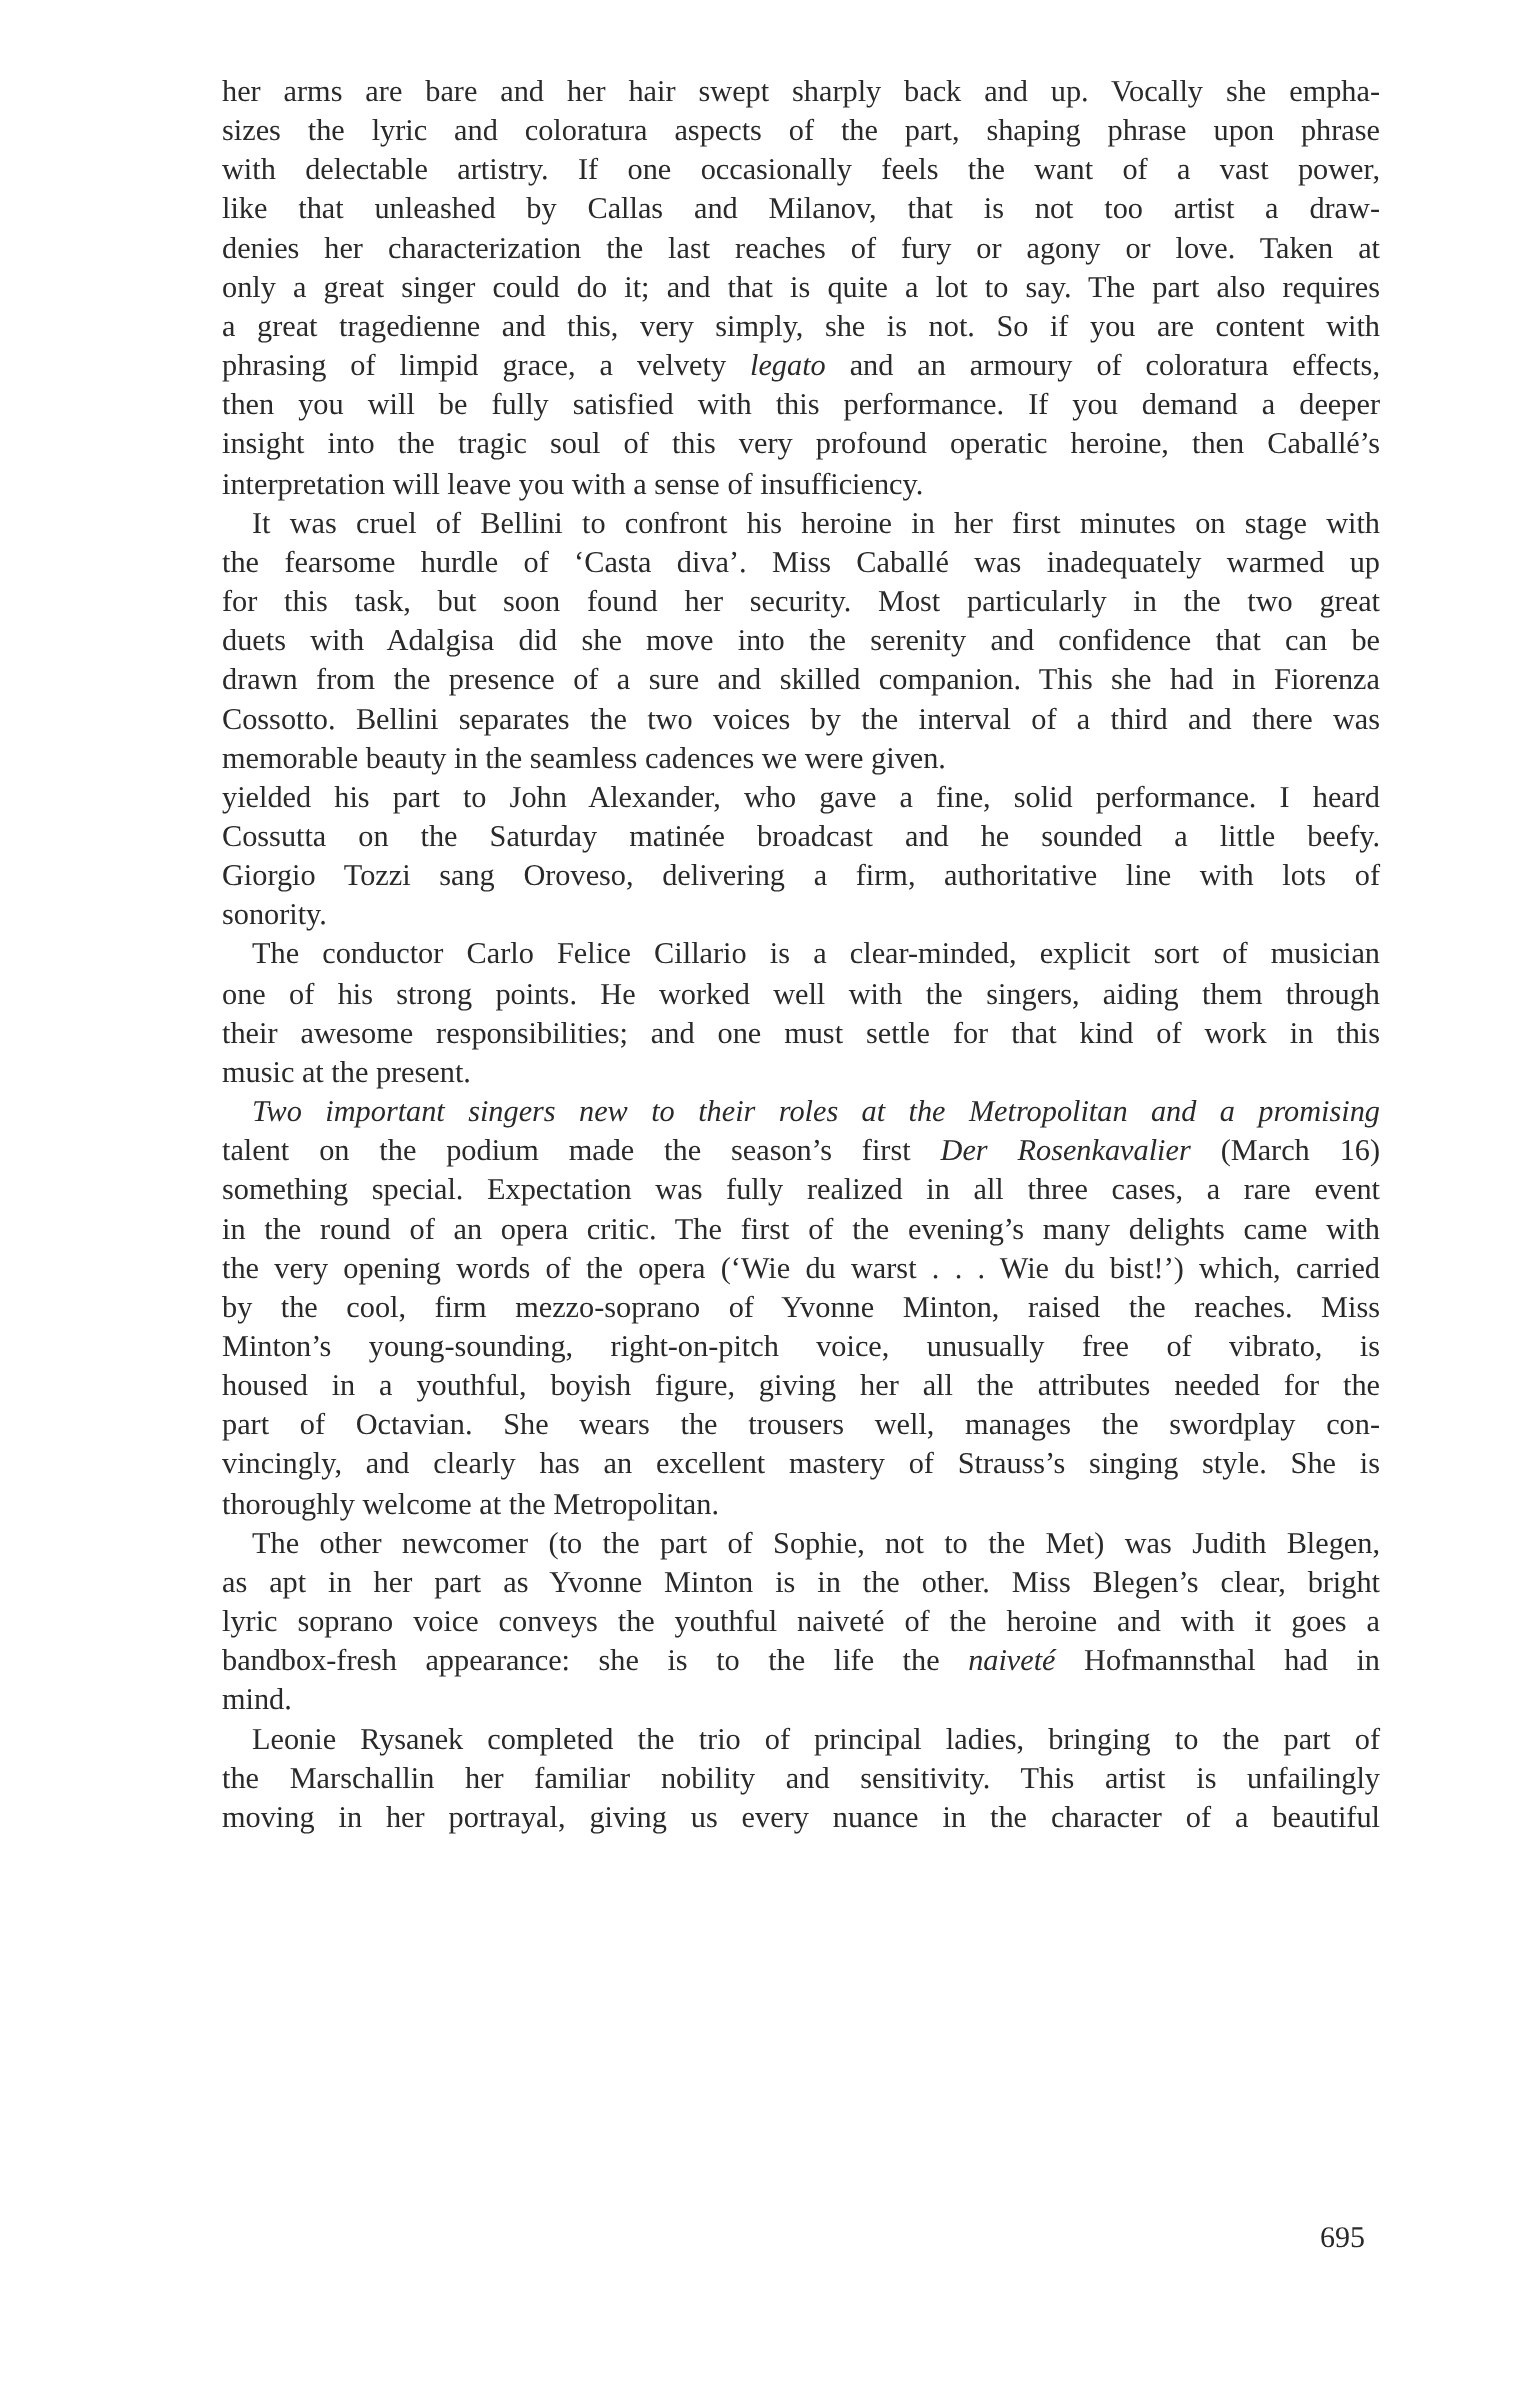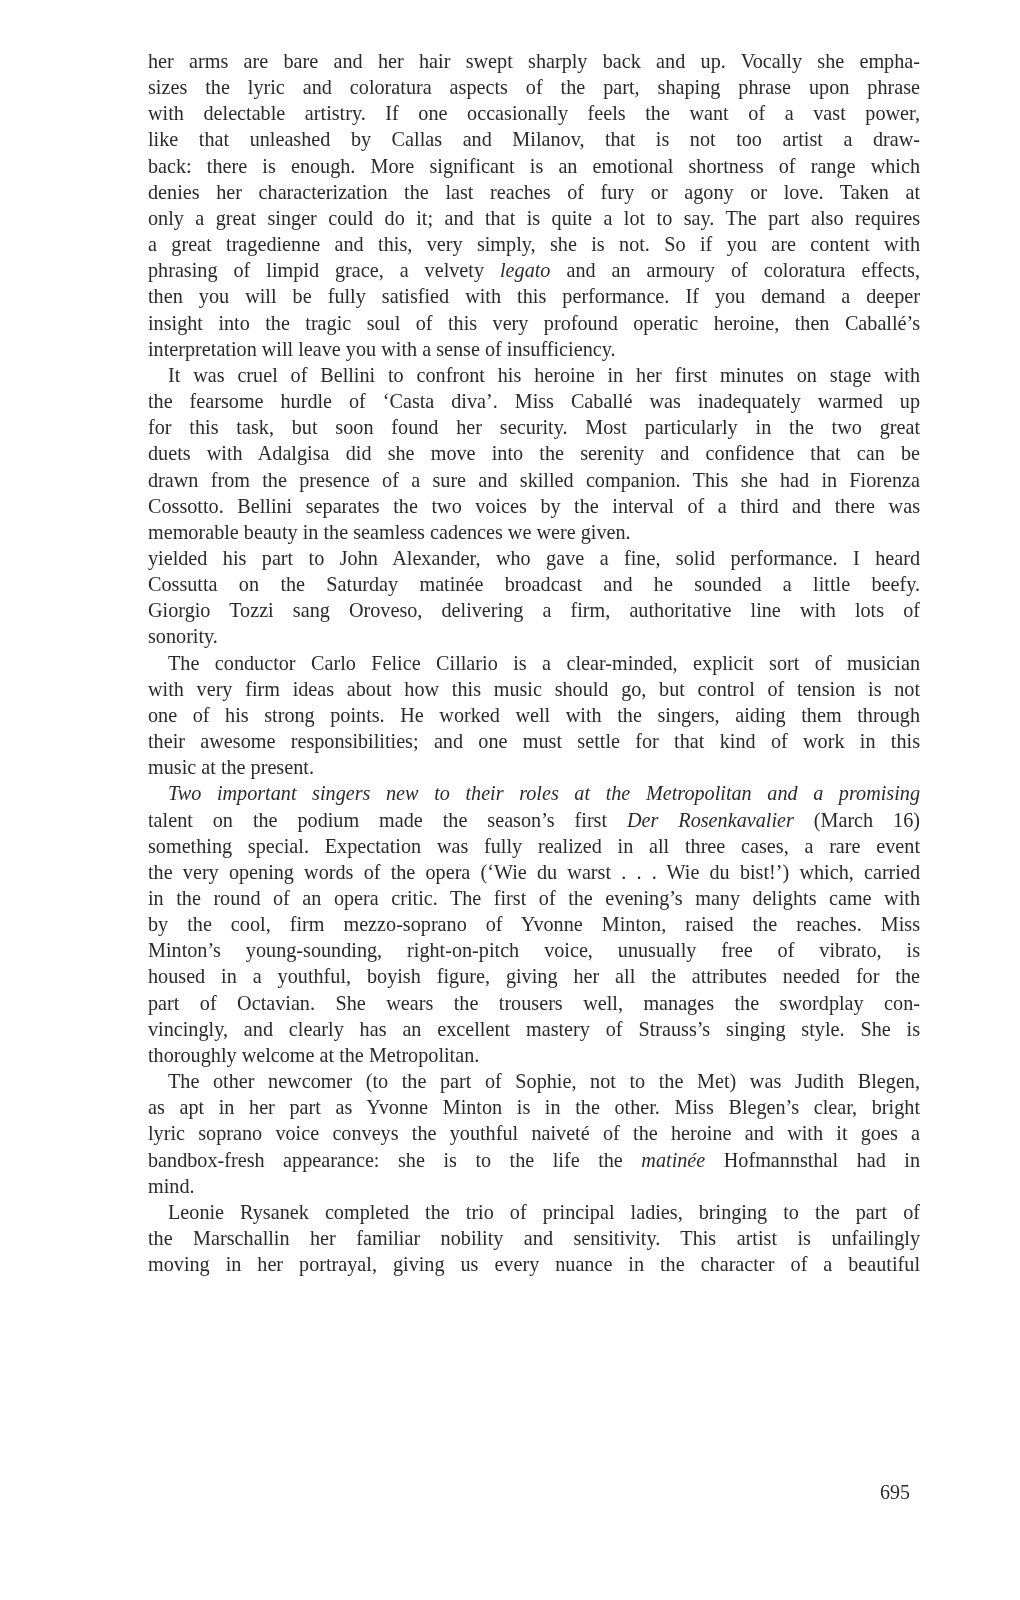--- a/index.html
+++ b/index.html
@@ -49,21 +49,20 @@
 </style>
 </head>
 <body>
 
 <div class="page" id="page-body">
     <p class="para">
       <span class="line">her arms are bare and her hair swept sharply back and up. Vocally she empha-</span>
       <span class="line">sizes the lyric and coloratura aspects of the part, shaping phrase upon phrase</span>
       <span class="line">with delectable artistry. If one occasionally feels the want of a vast power,</span>
       <span class="line">like that unleashed by Callas and Milanov, that is not too artist a draw-</span>
-      <span class="line">back: there is enough. More significant is an emotional shortness of range which</span>
       <span class="line">denies her characterization the last reaches of fury or agony or love. Taken at</span>
       <span class="line">only a great singer could do it; and that is quite a lot to say. The part also requires</span>
       <span class="line">a great tragedienne and this, very simply, she is not. So if you are content with</span>
       <span class="line">phrasing of limpid grace, a velvety <em>legato</em> and an armoury of coloratura effects,</span>
       <span class="line">then you will be fully satisfied with this performance. If you demand a deeper</span>
       <span class="line">insight into the tragic soul of this very profound operatic heroine, then Caballé’s</span>
       <span class="line last">interpretation will leave you with a sense of insufficiency.</span>
     </p>
     <p class="para">
       <span class="line" style="padding-left: 20px;">It was cruel of Bellini to confront his heroine in her first minutes on stage with</span>
@@ -75,43 +74,42 @@
       <span class="line last">memorable beauty in the seamless cadences we were given.</span>
     </p>
     <p class="para">
       <span class="line">yielded his part to John Alexander, who gave a fine, solid performance. I heard</span>
       <span class="line">Cossutta on the Saturday matinée broadcast and he sounded a little beefy.</span>
       <span class="line">Giorgio Tozzi sang Oroveso, delivering a firm, authoritative line with lots of</span>
       <span class="line last">sonority.</span>
     </p>
     <p class="para">
       <span class="line" style="padding-left: 20px;">The conductor Carlo Felice Cillario is a clear-minded, explicit sort of musician</span>
-      <span class="line">with very firm ideas about how this music should go, but control of tension is not</span>
       <span class="line">one of his strong points. He worked well with the singers, aiding them through</span>
       <span class="line">their awesome responsibilities; and one must settle for that kind of work in this</span>
       <span class="line last">music at the present.</span>
     </p>
     <p class="para">
       <span class="line" style="padding-left: 20px; font-style: italic;">Two important singers new to their roles at the Metropolitan and a promising</span>
       <span class="line">talent on the podium made the season’s first <em>Der Rosenkavalier</em> (March 16)</span>
       <span class="line">something special. Expectation was fully realized in all three cases, a rare event</span>
+      <span class="line">in the round of an opera critic. The first of the evening’s many delights came with</span>
       <span class="line">the very opening words of the opera (‘Wie du warst . . . Wie du bist!’) which, carried</span>
-      <span class="line">in the round of an opera critic. The first of the evening’s many delights came with</span>
       <span class="line">by the cool, firm mezzo-soprano of Yvonne Minton, raised the reaches. Miss</span>
       <span class="line">Minton’s young-sounding, right-on-pitch voice, unusually free of vibrato, is</span>
       <span class="line">housed in a youthful, boyish figure, giving her all the attributes needed for the</span>
       <span class="line">part of Octavian. She wears the trousers well, manages the swordplay con-</span>
       <span class="line">vincingly, and clearly has an excellent mastery of Strauss’s singing style. She is</span>
       <span class="line last">thoroughly welcome at the Metropolitan.</span>
     </p>
     <p class="para">
       <span class="line" style="padding-left: 20px;">The other newcomer (to the part of Sophie, not to the Met) was Judith Blegen,</span>
       <span class="line">as apt in her part as Yvonne Minton is in the other. Miss Blegen’s clear, bright</span>
       <span class="line">lyric soprano voice conveys the youthful naiveté of the heroine and with it goes a</span>
-      <span class="line">bandbox-fresh appearance: she is to the life the <em>matinée</em> Hofmannsthal had in</span>
+      <span class="line">bandbox-fresh appearance: she is to the life the <em>naiveté</em> Hofmannsthal had in</span>
       <span class="line last">mind.</span>
     </p>
     <p class="para">
       <span class="line" style="padding-left: 20px;">Leonie Rysanek completed the trio of principal ladies, bringing to the part of</span>
       <span class="line">the Marschallin her familiar nobility and sensitivity. This artist is unfailingly</span>
       <span class="line">moving in her portrayal, giving us every nuance in the character of a beautiful</span>
     </p>
   </div>
 <div class="page-number">695</div>
 

